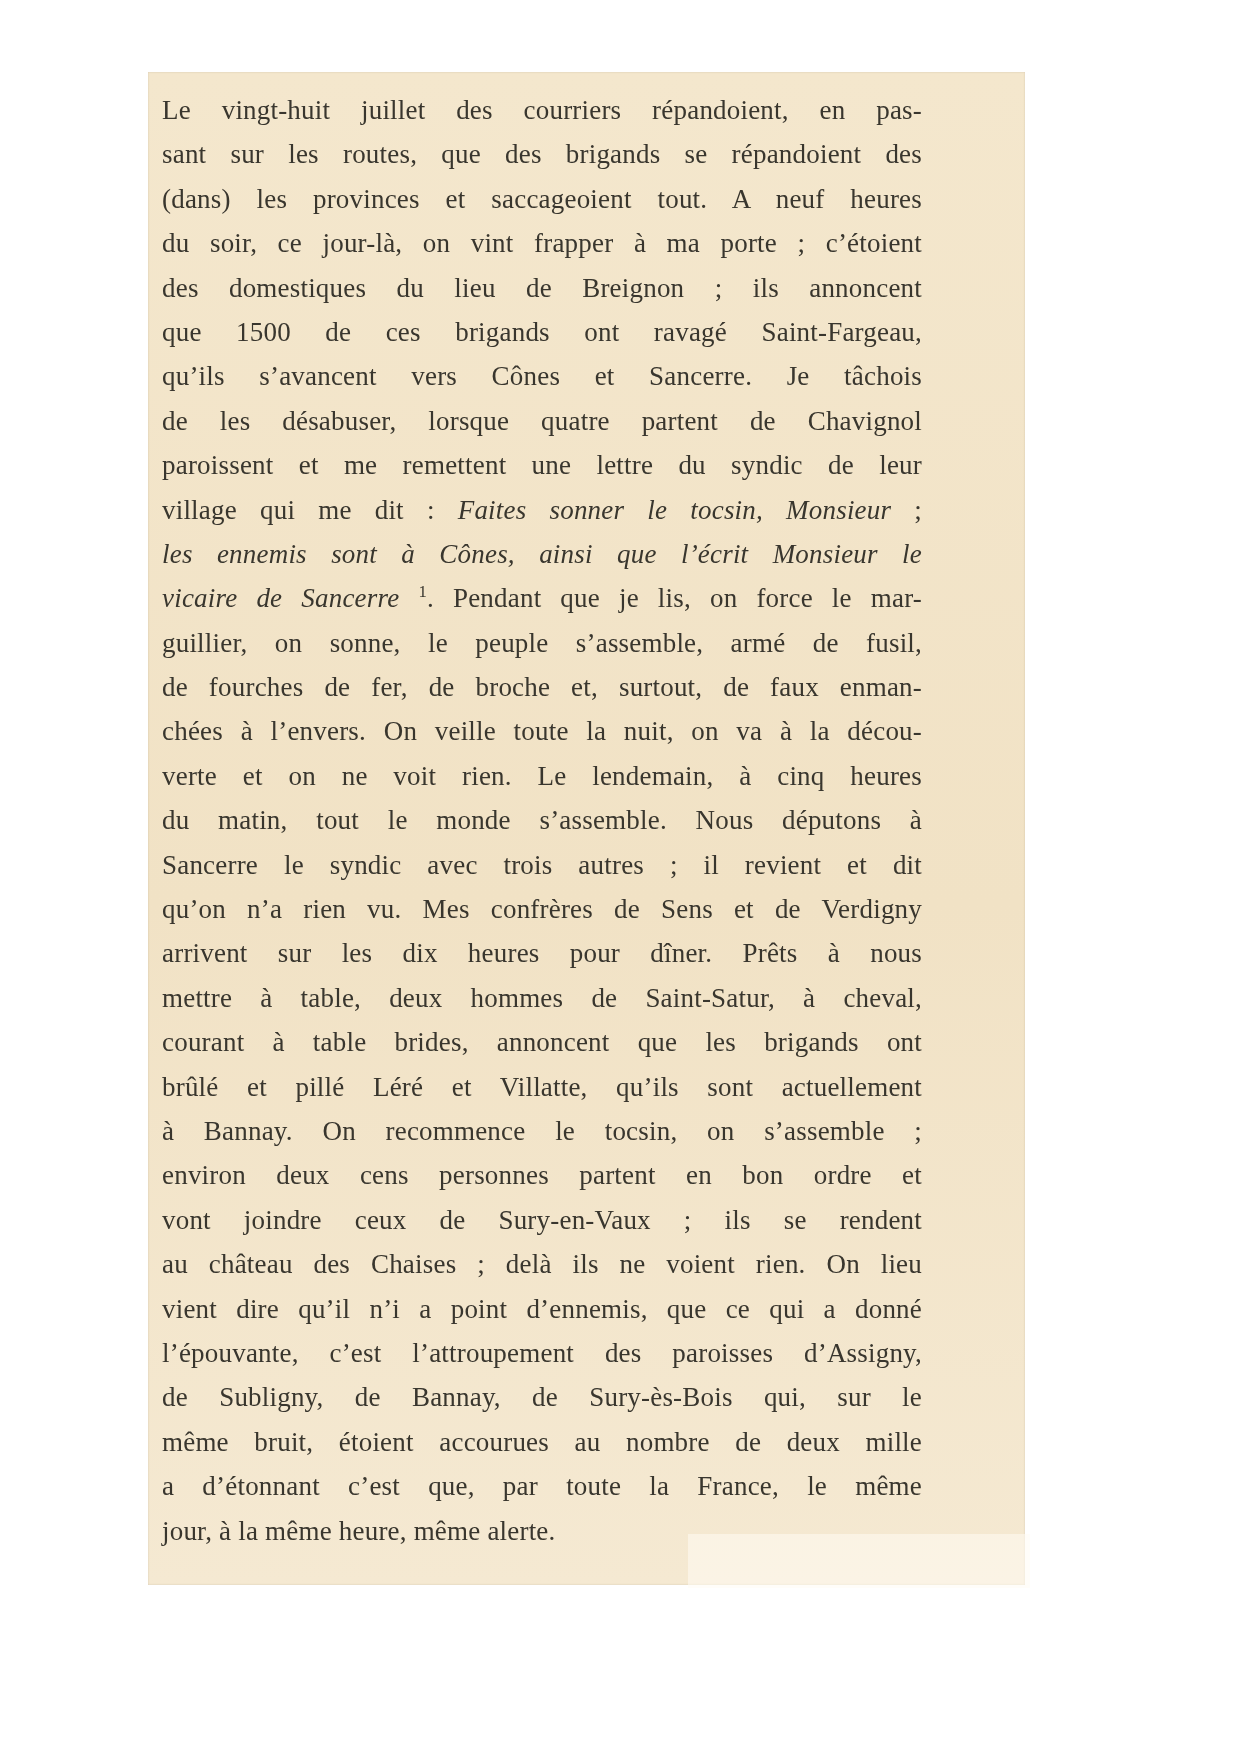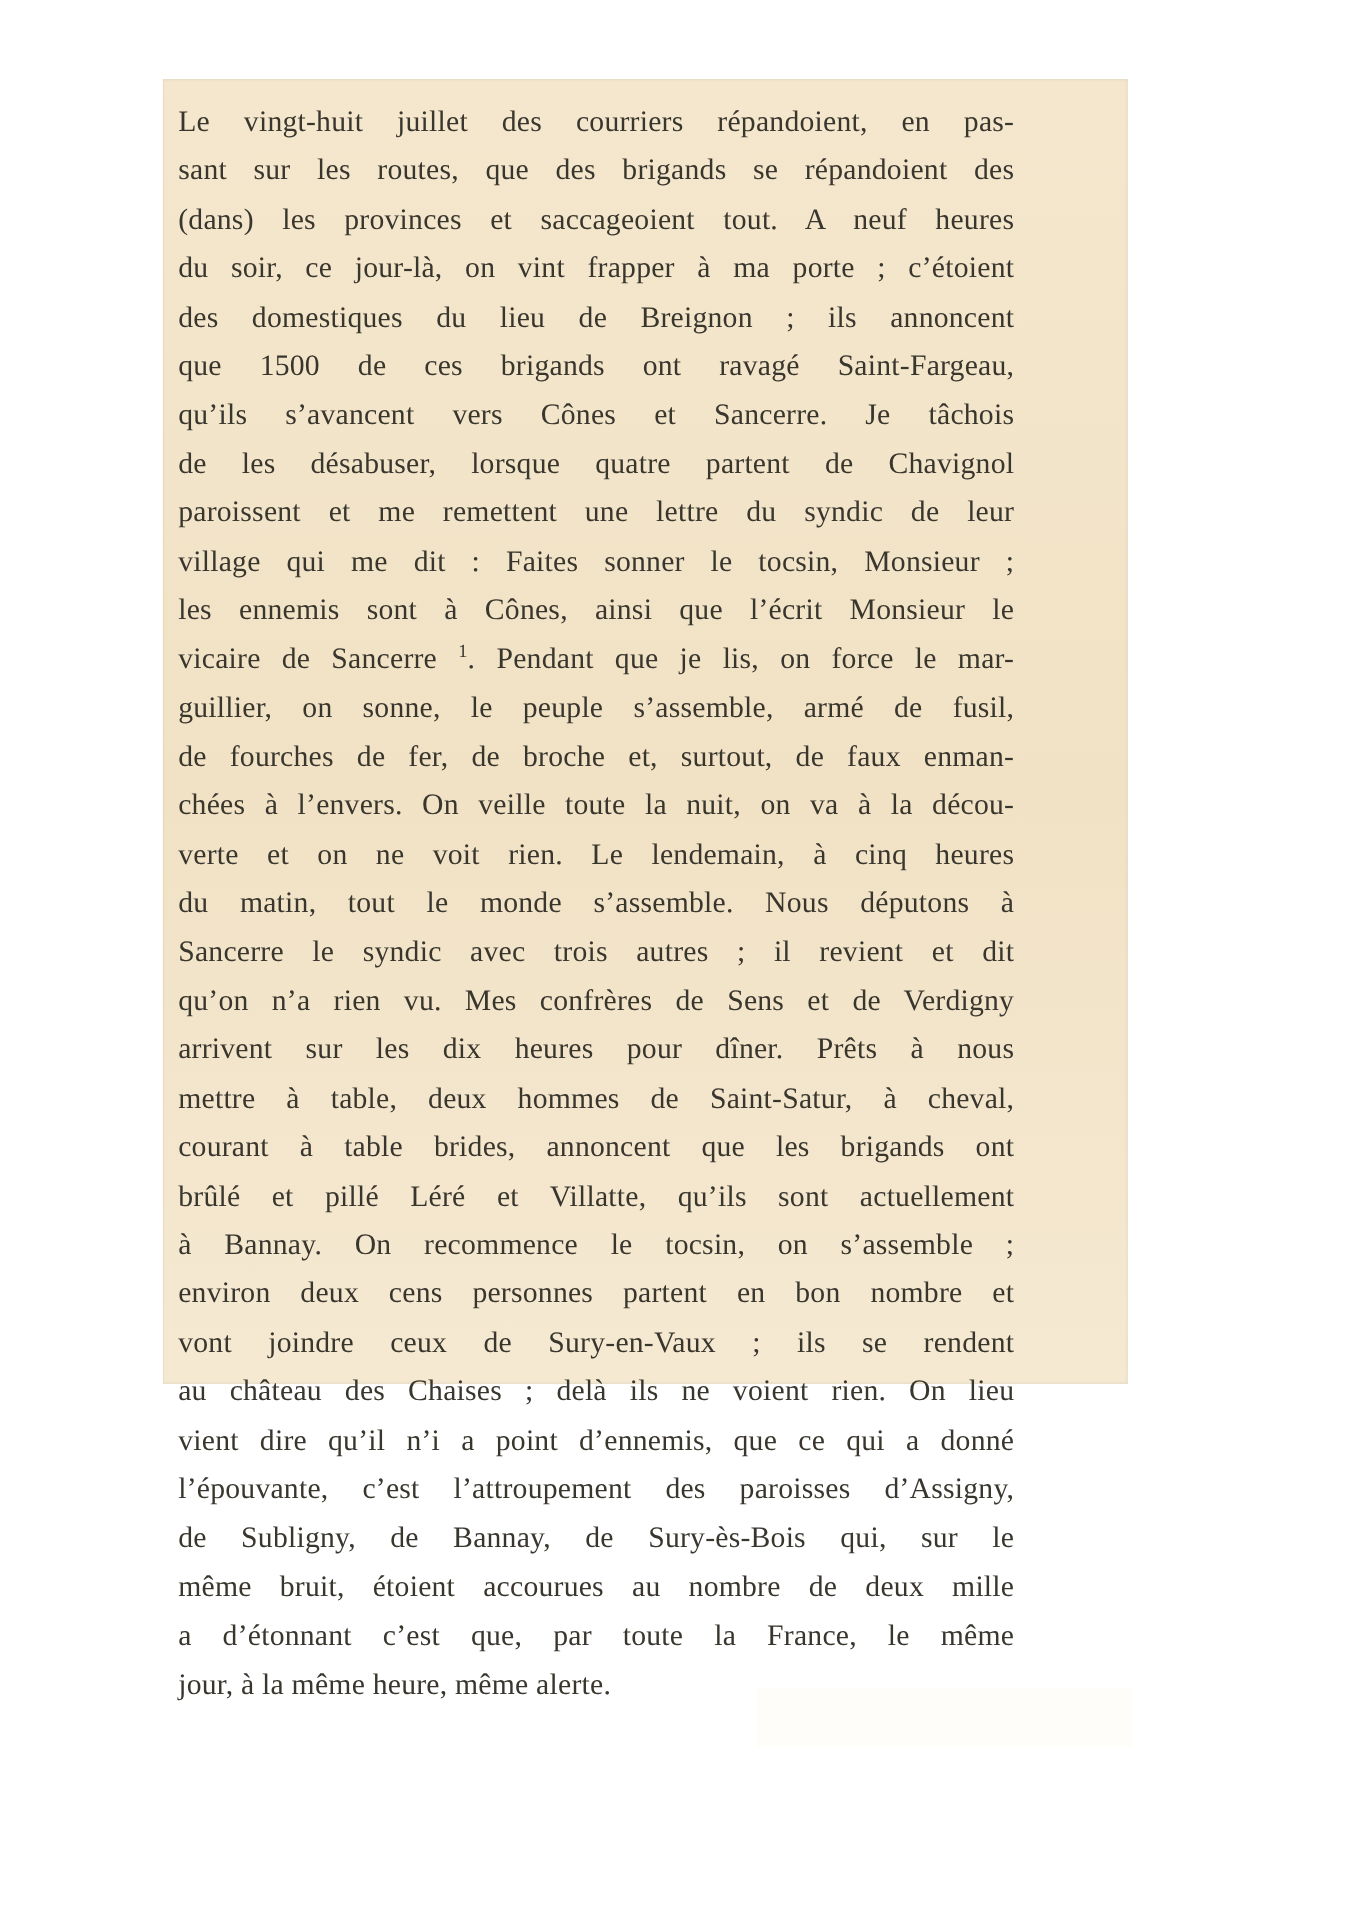--- a/index.html
+++ b/index.html
@@ -15,21 +15,21 @@
     position: relative;
     width: 1240px;
     height: 1754px;
     background: #ffffff;
   }
   .scan {
     position: absolute;
     left: 148px;
     top: 72px;
     width: 877px;
-    height: 1186px;
+    height: 1513px;
     background: linear-gradient(180deg, #f4e7cd 0%, #f1e2c5 55%, #f5e9d2 100%);
     box-shadow: 0 0 2px rgba(120,100,70,0.25) inset;
   }
   .text-block {
     position: absolute;
     left: 14px;
     top: 16px;
     width: 760px;
   }
   .text-line {
@@ -39,21 +39,21 @@
     color: #39362e;
     text-align: justify;
     text-align-last: justify;
     letter-spacing: 0.2px;
     white-space: normal;
   }
   .text-line.last-line {
     text-align: right;
     text-align-last: left;
   }
-  .seg-italic { }
+  .seg-italic { font-style: italic; }
   .seg-sup {
     vertical-align: super;
     font-size: 0.62em;
     line-height: 0;
   }
   .light-band {
     position: absolute;
     left: 540px;
     top: 1462px;
     width: 342px;
@@ -84,21 +84,21 @@
         <div class="text-line"><span>chées à l’envers. On veille toute la nuit, on va à la décou-</span></div>
         <div class="text-line"><span>verte et on ne voit rien. Le lendemain, à cinq heures</span></div>
         <div class="text-line"><span>du matin, tout le monde s’assemble. Nous députons à</span></div>
         <div class="text-line"><span>Sancerre le syndic avec trois autres ; il revient et dit</span></div>
         <div class="text-line"><span>qu’on n’a rien vu. Mes confrères de Sens et de Verdigny</span></div>
         <div class="text-line"><span>arrivent sur les dix heures pour dîner. Prêts à nous</span></div>
         <div class="text-line"><span>mettre à table, deux hommes de Saint-Satur, à cheval,</span></div>
         <div class="text-line"><span>courant à table brides, annoncent que les brigands ont</span></div>
         <div class="text-line"><span>brûlé et pillé Léré et Villatte, qu’ils sont actuellement</span></div>
         <div class="text-line"><span>à Bannay. On recommence le tocsin, on s’assemble ;</span></div>
-        <div class="text-line"><span>environ deux cens personnes partent en bon nombre et</span></div>
+        <div class="text-line"><span>environ deux cens personnes partent en bon ordre et</span></div>
         <div class="text-line"><span>vont joindre ceux de Sury-en-Vaux ; ils se rendent</span></div>
         <div class="text-line"><span>au château des Chaises ; delà ils ne voient rien. On lieu</span></div>
         <div class="text-line"><span>vient dire qu’il n’i a point d’ennemis, que ce qui a donné</span></div>
         <div class="text-line"><span>l’épouvante, c’est l’attroupement des paroisses d’Assigny,</span></div>
         <div class="text-line"><span>de Subligny, de Bannay, de Sury-ès-Bois qui, sur le</span></div>
         <div class="text-line"><span>même bruit, étoient accourues au nombre de deux mille</span></div>
         <div class="text-line"><span>a d’étonnant c’est que, par toute la France, le même</span></div>
         <div class="text-line last-line"><span>jour, à la même heure, même alerte.</span></div>
       </div>
     <div class="light-band"></div>

